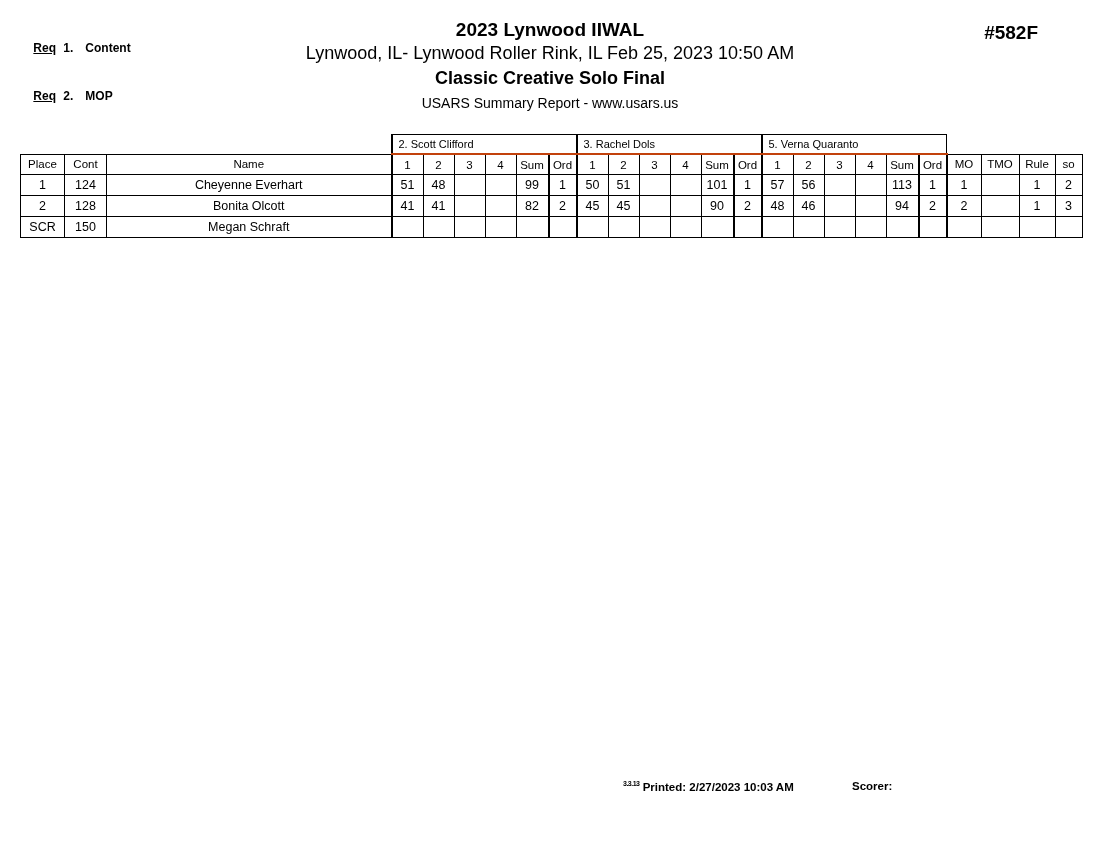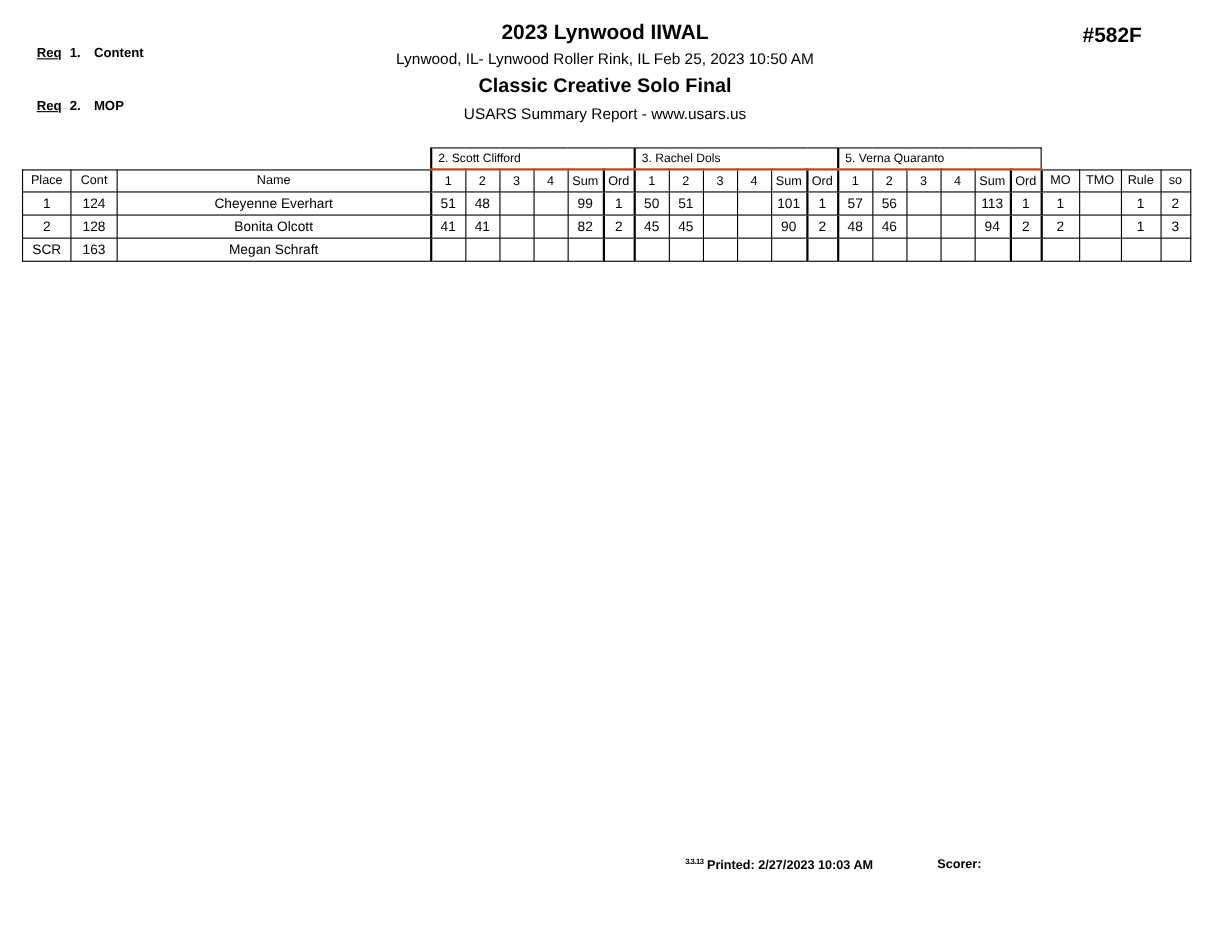--- a/index.html
+++ b/index.html
@@ -39,21 +39,21 @@
     top: 18px;
     text-align: center;
   }
   .title-main {
     font-size: 19px;
     font-weight: bold;
     letter-spacing: 0px;
     line-height: 24px;
   }
   .title-sub {
-    font-size: 14px;
+    font-size: 18px;
     line-height: 20px;
     margin-top: 1px;
   }
   .title-event {
     font-size: 18px;
     font-weight: bold;
     line-height: 24px;
     margin-top: 3px;
   }
   .title-report {
@@ -294,21 +294,21 @@
       <td class="ord cell-ord sep-left sep-right">2</td>
 
       <td class="mo cell-mo">2</td>
       <td class="tmo cell-tmo"></td>
       <td class="rule cell-rule">1</td>
       <td class="so cell-so">3</td>
     </tr>
 
     <tr class="data-row">
       <td class="cell-place">SCR</td>
-      <td class="cell-cont">163</td>
+      <td class="cell-cont">150</td>
       <td class="cell-name">Megan Schraft</td>
 
       <td class="score cell-score sep-left"></td>
       <td class="score cell-score"></td>
       <td class="score cell-score"></td>
       <td class="score cell-score"></td>
       <td class="sum cell-sum"></td>
       <td class="ord cell-ord sep-left sep-right"></td>
 
       <td class="score cell-score"></td>

